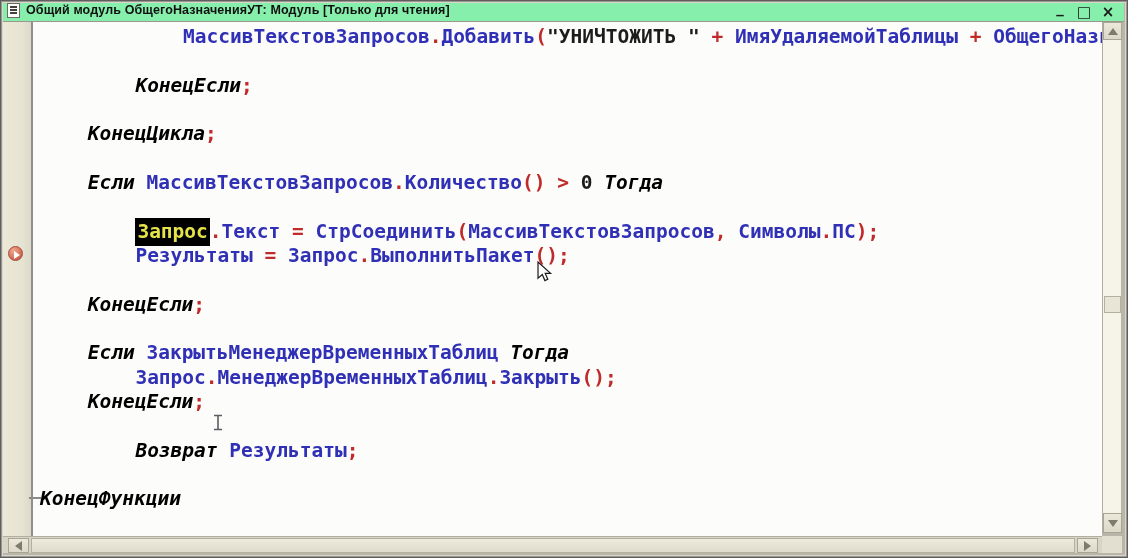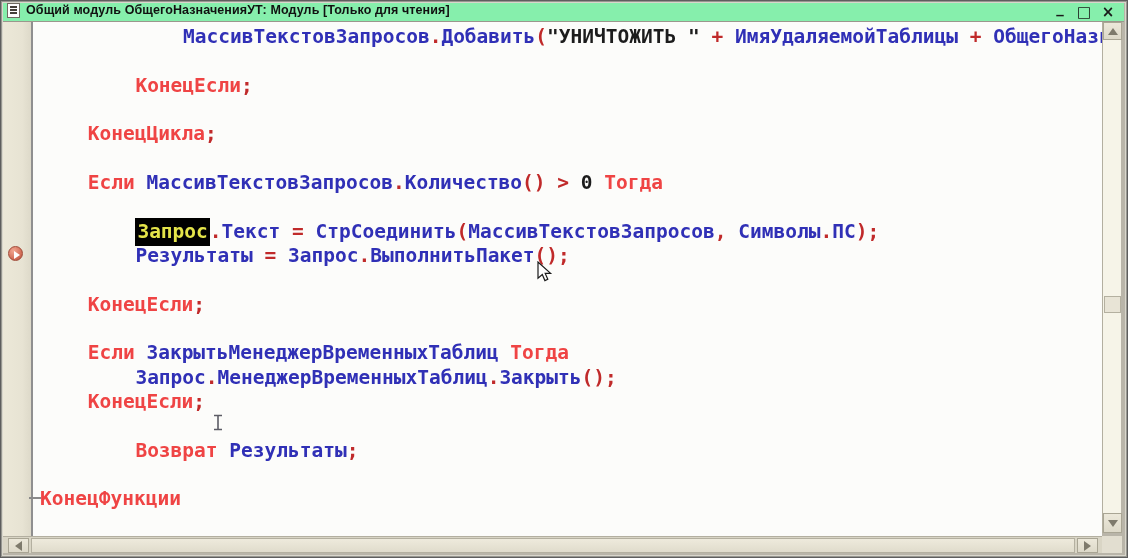--- a/index.html
+++ b/index.html
@@ -35,21 +35,21 @@
     border:1px solid #a04a38; }
   .marker b { position:absolute; left:5px; top:3.5px; width:0; height:0;
     border-left:6px solid #fff; border-top:4px solid transparent; border-bottom:4px solid transparent; }
   .code {
     position:absolute; left:33px; top:22px; width:1069px; height:514px;
     background:#fcfcfa; overflow:hidden; padding-top:3px; cursor:text;
     font-family:"DejaVu Sans Mono", monospace; font-size:19.5px; font-weight:bold;
     line-height:24.33px; white-space:pre;
   }
   .line { height:24.33px; }
-  .tk-kw  { color:#ef4444; }
+  .tk-kw  { color:#000000;font-style:italic; }
   .tk-op  { color:#c02a2a; }
   .tk-id  { color:#3030b6; }
   .tk-str { color:#1c1c1c; }
   .tk-num { color:#1c1c1c; }
   .tk-pl  { color:#1c1c1c; }
   .tk-hl  { background:#000; color:#e4e44a; padding:2px 2px 3px 2px; }
   .fold-dash { position:absolute; left:29px; top:497px; width:12px; height:2px; background:#8a8a8a; }
   
   .vscroll { position:absolute; left:1102px; top:22px; width:19px; height:511px;
     background:#f6f4e8; border-left:1px solid #b3afa0; }

